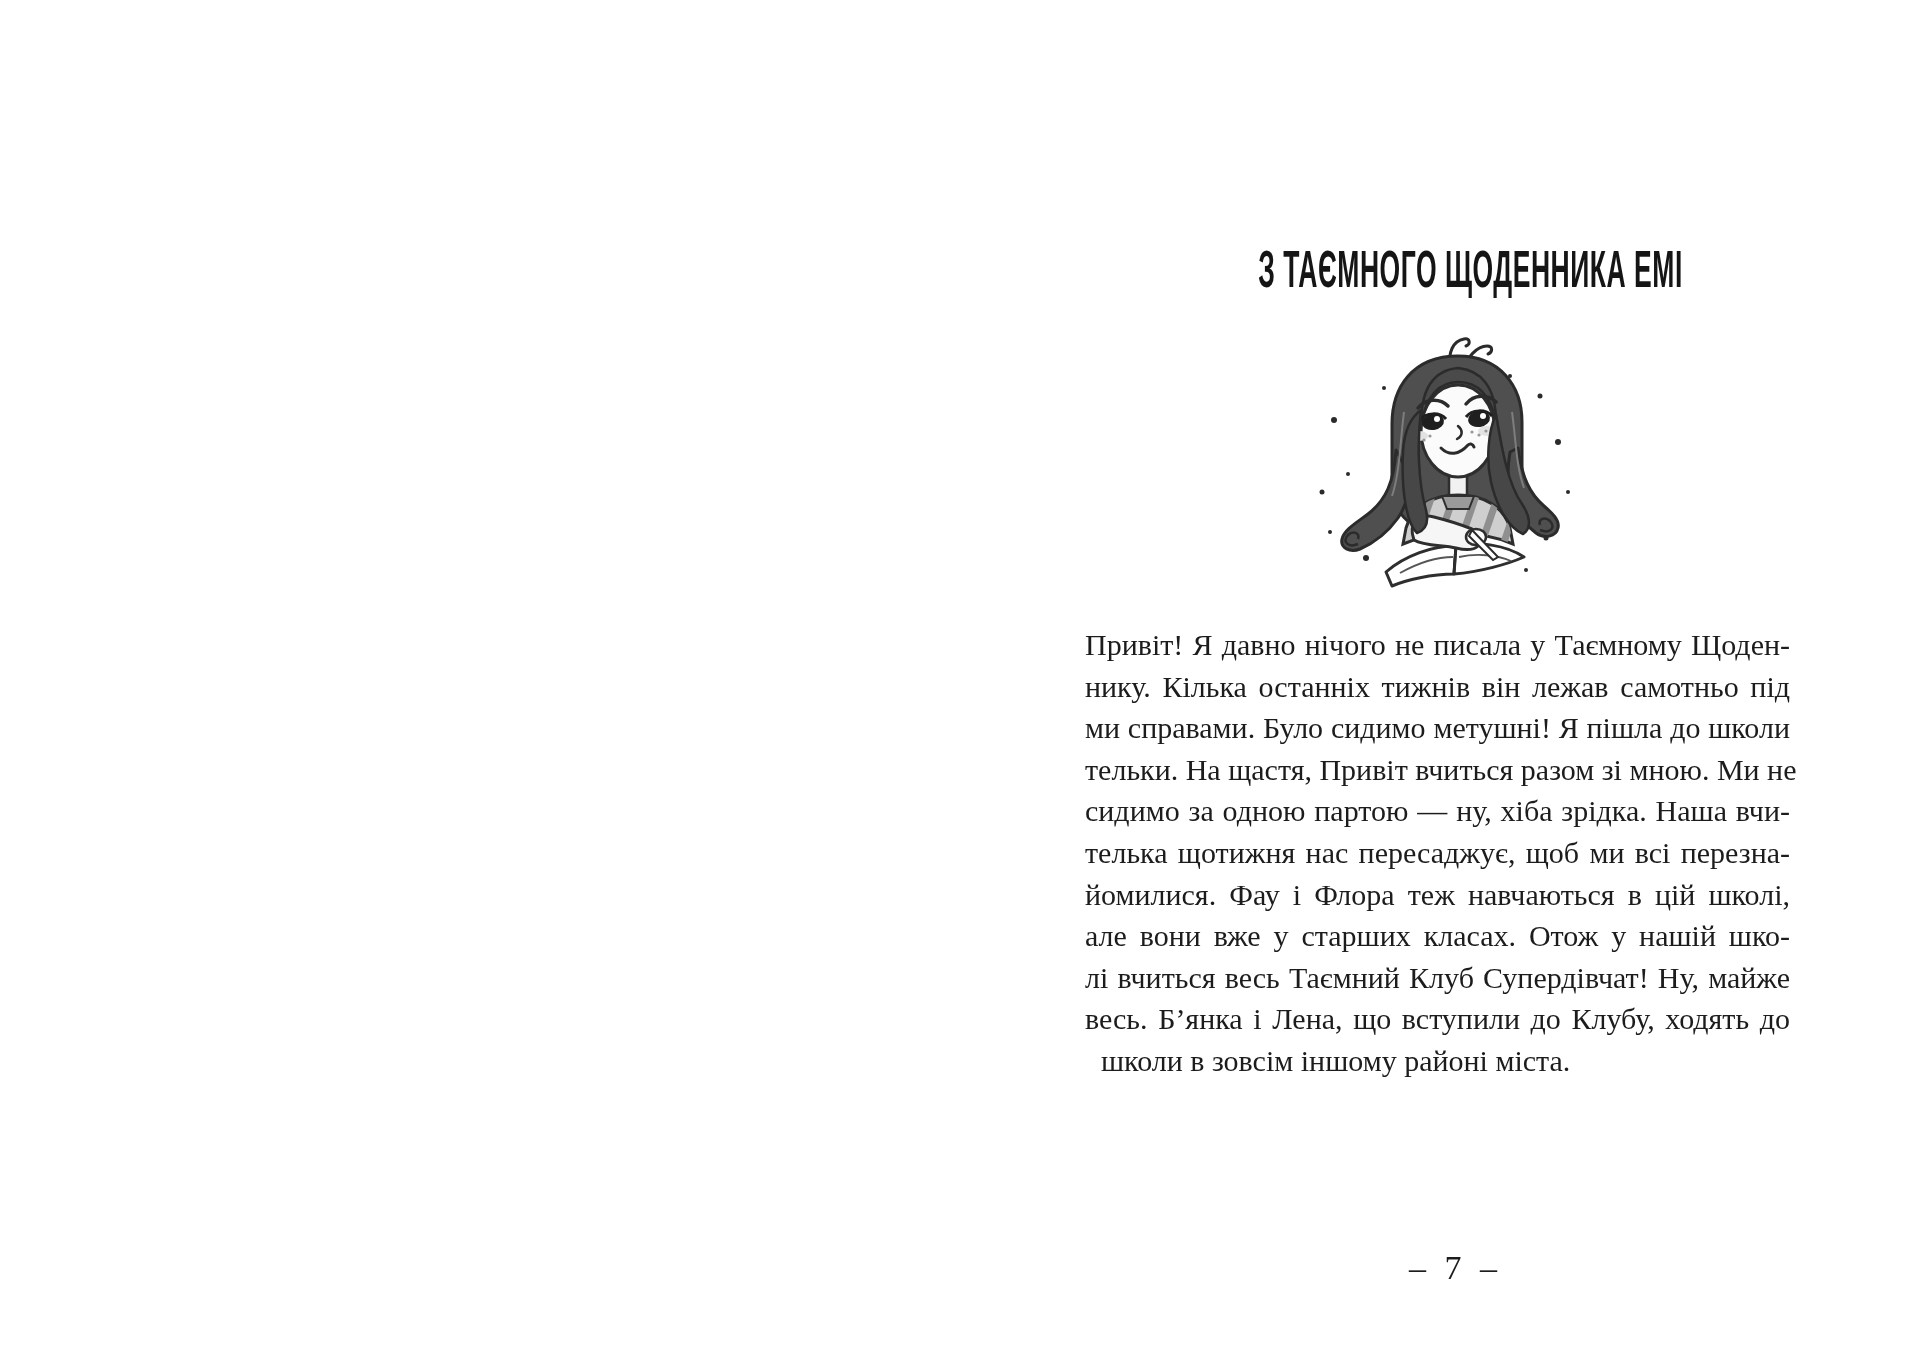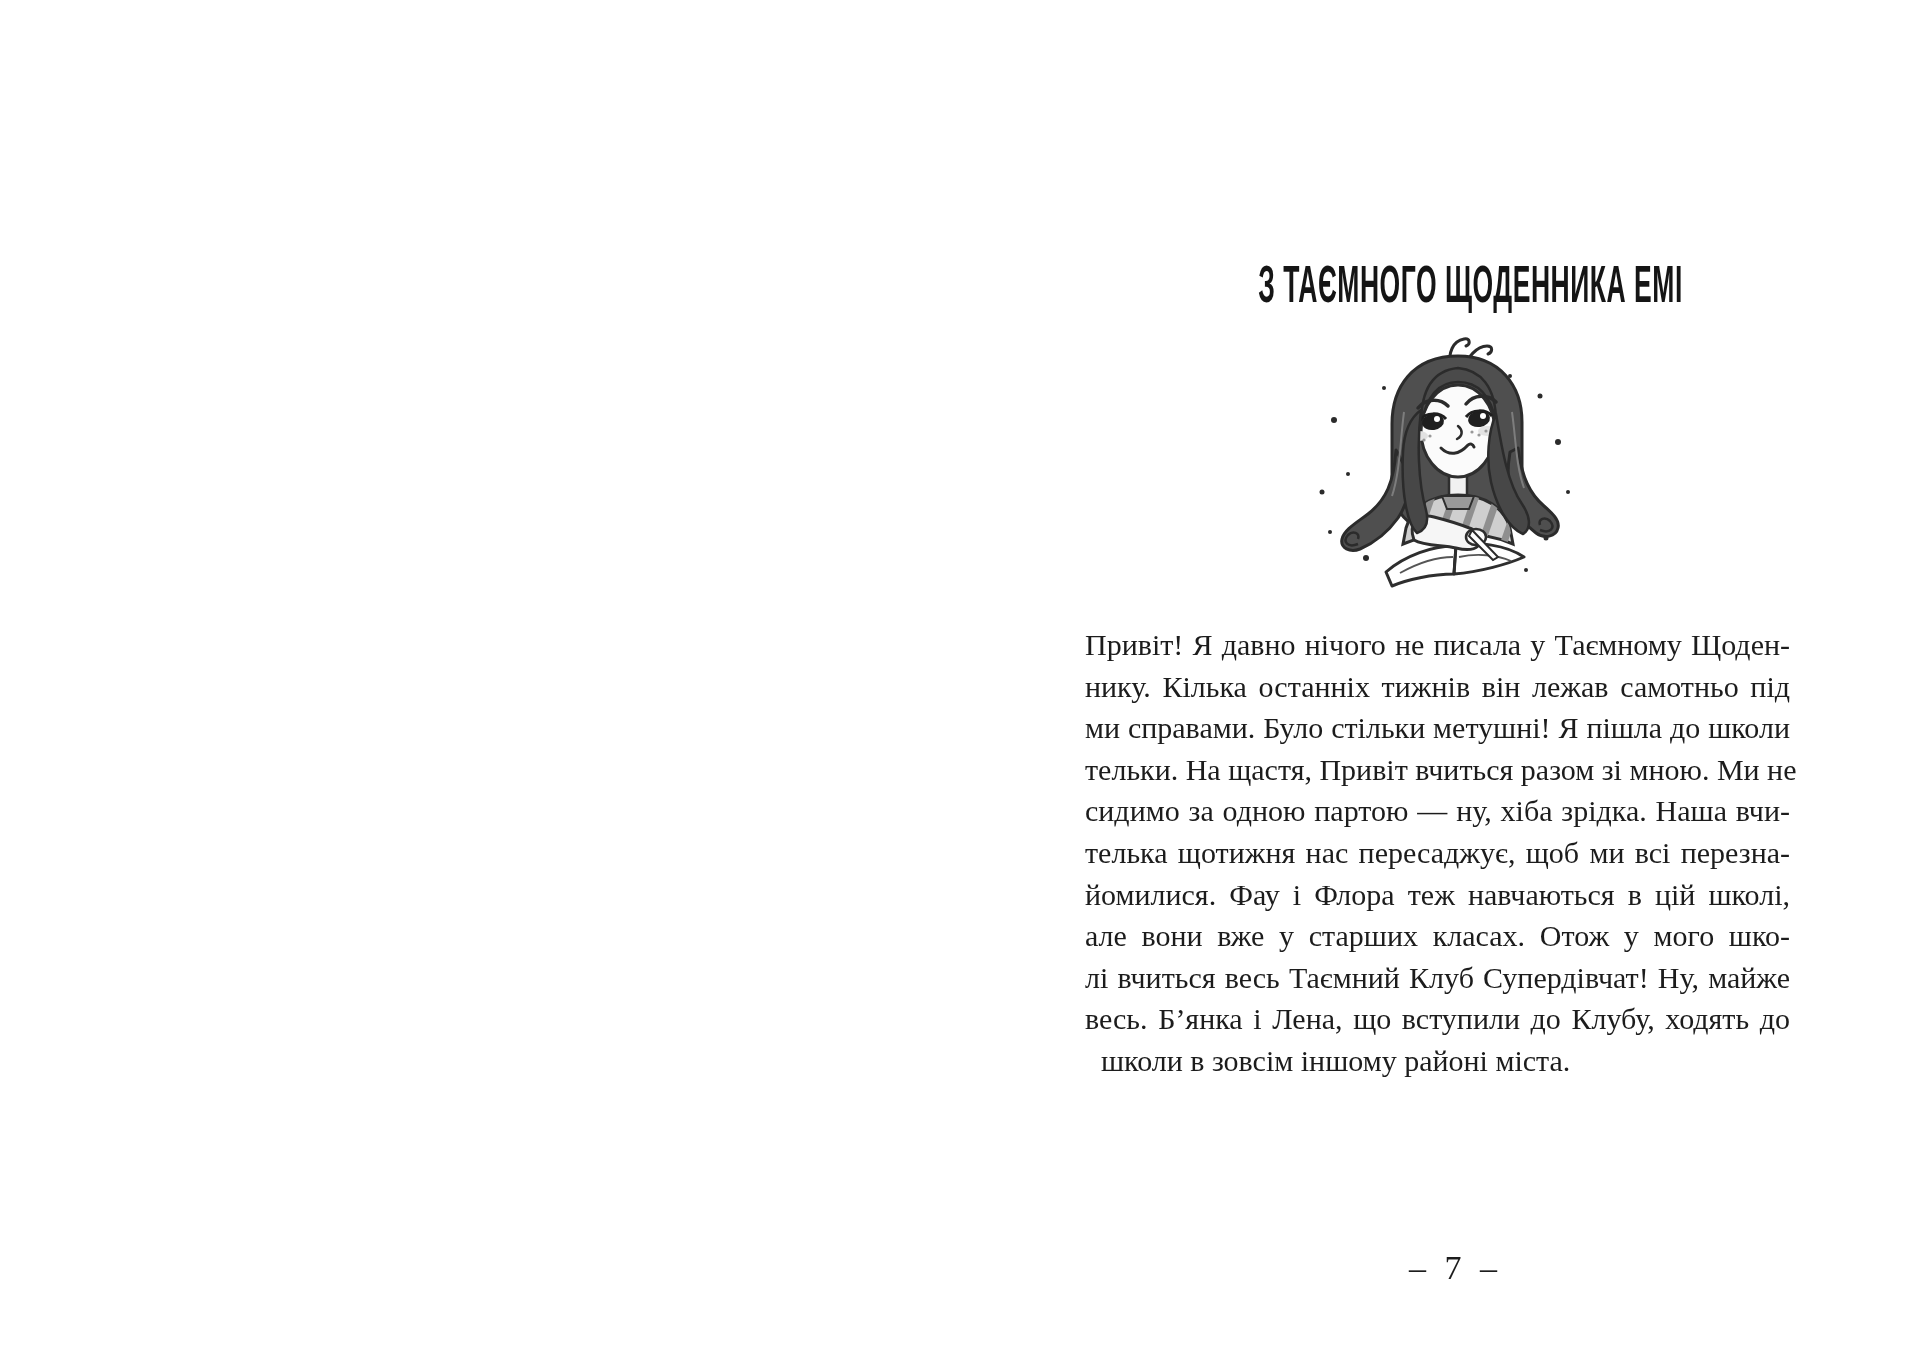--- a/index.html
+++ b/index.html
@@ -11,21 +11,21 @@
   .page {
     position: relative;
     width: 1920px;
     height: 1366px;
     background: #ffffff;
     overflow: hidden;
   }
   .chapter-title {
     position: absolute;
     left: 1085px;
-    top: 259px;
+    top: 244px;
     width: 705px;
     margin: 0;
     text-align: center;
     font-family: "Liberation Sans", sans-serif;
     font-weight: bold;
     font-size: 50px;
     line-height: 50px;
     color: #151515;
     white-space: nowrap;
   }
@@ -181,26 +181,26 @@
       <g fill="#474747" stroke="#2b2b2b" stroke-width="2.5" stroke-linejoin="round">
         <path d="M121,78 C117,110 118,150 126,178 C129,190 126,198 117,201 C107,192 101,160 103,120 C104,100 110,86 121,78 Z"></path>
         <path d="M196,82 C202,118 208,152 222,172 C230,184 232,196 223,202 C209,196 197,176 191,150 C186,128 188,100 196,82 Z"></path>
       </g>
     </svg>
   </div>
 
   <div class="body-text">
       <div class="line">Привіт! Я давно нічого не писала у Таємному Щоден-</div>
       <div class="line">нику. Кілька останніх тижнів він лежав самотньо під</div>
-      <div class="line">ми справами. Було стільки метушні! Я пішла до школи</div>
+      <div class="line">ми справами. Було сидимо метушні! Я пішла до школи</div>
       <div class="line">тельки. На щастя, Привіт вчиться разом зі мною. Ми не</div>
       <div class="line">сидимо за одною партою — ну, хіба зрідка. Наша вчи-</div>
       <div class="line">телька щотижня нас пересаджує, щоб ми всі перезна-</div>
       <div class="line">йомилися. Фау і Флора теж навчаються в цій школі,</div>
-      <div class="line">але вони вже у старших класах. Отож у мого шко-</div>
+      <div class="line">але вони вже у старших класах. Отож у нашій шко-</div>
       <div class="line">лі вчиться весь Таємний Клуб Супердівчат! Ну, майже</div>
       <div class="line">весь. Б’янка і Лена, що вступили до Клубу, ходять до</div>
       <div class="line line-last">школи в зовсім іншому районі міста.</div>
     </div>
 
   <div class="page-number">– 7 –</div>
 
 </div>
 
 </body></html>

